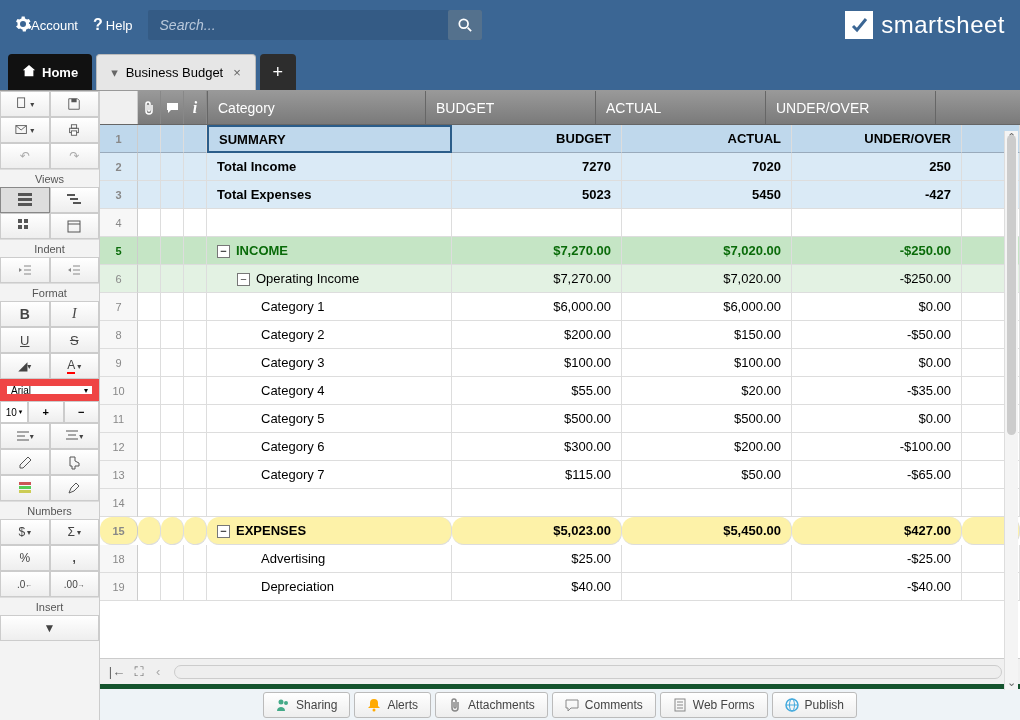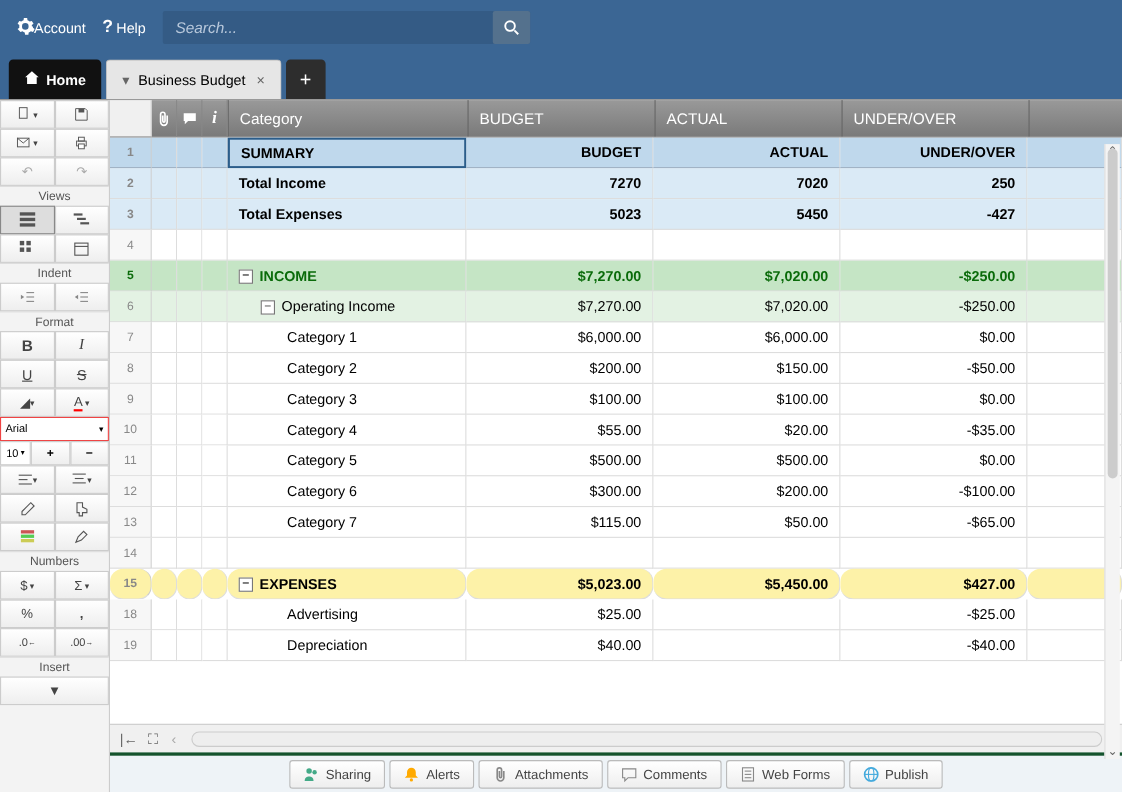--- a/index.html
+++ b/index.html
@@ -27,21 +27,21 @@
 .mainarea { background: #fff; height: 630px; display: flex; border-top: 1px solid #999; }
 
 
 .lefttb { width: 100px; background: #f3f3f3; border-right: 1px solid #ccc; display: flex; flex-direction: column; font-size: 11px; overflow-y: hidden; }
 .lefttb .btnrow { display: flex; }
 .lefttb .tbtn { flex: 1; height: 26px; border: 1px solid #ccc; background: linear-gradient(#fff,#eee); display: flex; align-items: center; justify-content: center; cursor: pointer; font-size: 12px; color: #444; }
 .lefttb .tbtn.sel { background: #ddd; border: 1px solid #888; }
 .lefttb .seclabel { text-align: center; color: #555; padding: 3px 0 2px; font-size: 11px; border-top: 1px solid #ddd; }
 .lefttb .tbtn svg { width: 14px; height: 14px; }
 .fontsel { display: flex; height: 22px; }
-.fontsel .fn { flex: 1; border: 1px solid #ef4444; background: #fff; font-size: 10px; display: flex; align-items: center; padding: 0 4px; justify-content: space-between; }
+.fontsel .fn { flex: 1; border: 7px solid #ef4444; background: #fff; font-size: 10px; display: flex; align-items: center; padding: 0 4px; justify-content: space-between; }
 .sizerow { display: flex; height: 22px; }
 .sizerow .sz { width: 28px; border: 1px solid #ccc; background: #fff; font-size: 10px; display: flex; align-items: center; justify-content: center; }
 .sizerow .pm { flex: 1; border: 1px solid #ccc; background: linear-gradient(#fff,#eee); display: flex; align-items: center; justify-content: center; cursor: pointer; font-weight: bold; }
 
 
 .sheetarea { flex: 1; display: flex; flex-direction: column; position: relative; }
 
 
 .colhdr { height: 34px; display: flex; background: linear-gradient(#999,#7a7a7a); color: #fff; font-weight: normal; border-bottom: 1px solid #666; }
 .colhdr .rowmargin { width: 38px; background: #f0f0f0; border-right: 1px solid #ccc; }
@@ -51,21 +51,21 @@
 .colhdr .numcol { width: 170px; display: flex; align-items: center; padding: 0 10px; border-right: 1px solid #666; font-size: 14px; }
 .colhdr .lastcol { flex: 1; }
 
 
 .gridwrap { flex: 1; overflow: auto; position: relative; }
 .grid { display: table; width: 100%; }
 .grow { display: table-row; }
 .grow > div { display: table-cell; border-bottom: 1px solid #ddd; border-right: 1px solid #ddd; height: 28px; vertical-align: middle; }
 .rnum { width: 38px; background: #f7f7f7; text-align: center; color: #888; font-size: 11px; border-right: 1px solid #ccc !important; }
 .icol { width: 23px; background: #fff; }
-.catcell { width: 217px; padding: 0 10px; font-size: 13px; }
+.catcell { width: 245px; padding: 0 10px; font-size: 13px; }
 .numcell { width: 170px; padding: 0 10px; text-align: right; font-size: 13px; }
 .overcell { width: 170px; padding: 0 10px; text-align: right; font-size: 13px; }
 
 .summaryrow > div { background: #bfd8ec; font-weight: bold; border-bottom: 1px solid #9ab; }
 .summaryrow .catcell { border: 2px solid #2b5d8a; background: #bfd8ec; }
 .bluerow > div { background: #daeaf6; font-weight: bold; }
 .greenrow > div { background: #c5e5c5; font-weight: bold; color: #0a6b0a; }
 .lgreenrow > div { background: #e3f2e3; }
 .yellowrow > div { background: #fdf2a8; font-weight: bold; border-radius: 12px; }
 .lyellowrow > div { background: #fef9d4; }
@@ -73,21 +73,21 @@
 .expbtn { display: inline-block; width: 13px; height: 13px; border: 1px solid #777; background: #fff; text-align: center; line-height: 10px; font-size: 11px; margin-right: 6px; vertical-align: middle; cursor: pointer; color: #444; }
 .ind1 { padding-left: 30px !important; }
 .ind2 { padding-left: 54px !important; }
 
 
 .sheetbottom { height: 26px; background: #f0f0f0; border-top: 1px solid #ccc; display: flex; align-items: center; padding: 0 6px; }
 .sheetbottom .sbbtn { width: 22px; height: 20px; display: flex; align-items: center; justify-content: center; color: #666; cursor: pointer; }
 .hscroll { flex: 1; height: 14px; background: #eee; border: 1px solid #ccc; border-radius: 7px; margin: 0 8px; }
 
 
-.footer { height: 36px; display: flex; align-items: center; justify-content: center; gap: 4px; background: #eef3f7; border-top: 3px solid #14532d; }
+.footer { height: 36px; display: flex; align-items: center; justify-content: center; gap: 4px; background: #eef3f7; border-top: 5px solid #14532d; }
 .footer .fbtn { height: 26px; padding: 0 12px; border: 1px solid #bbb; background: linear-gradient(#fff,#eee); border-radius: 3px; display: flex; align-items: center; gap: 6px; cursor: pointer; font-size: 12px; color: #444; }
 .footer .ficon { width: 14px; height: 14px; display: inline-block; }
 
 
 .vscroll { position: absolute; right: 2px; top: 40px; width: 14px; bottom: 30px; background: #f4f4f4; border-left: 1px solid #ddd; }
 .vscroll .thumb { position: absolute; top: 4px; left: 2px; right: 2px; height: 300px; background: #ccc; border-radius: 5px; }
 .vscroll .arr { position: absolute; left: 0; right: 0; height: 14px; text-align: center; color: #666; font-size: 11px; }
 
 svg { overflow: visible; }
 </style>
@@ -109,20 +109,28 @@
   </div>
   <div class="searchbox">
     <input placeholder="Search..." style="">
     <div class="searchbtn">
       <svg width="14" height="14" viewBox="0 0 16 16" fill="none" stroke="#fff" stroke-width="2">
           <circle cx="6.5" cy="6.5" r="5"></circle>
           <line x1="11" y1="11" x2="15" y2="15"></line>
         </svg>
     </div>
   </div>
+  <div class="brand">
+    <span class="brand-icon">
+      <svg width="20" height="20" viewBox="0 0 20 20" fill="none" stroke="#3b6694" stroke-width="3">
+          <polyline points="4,11 8,15 17,4"></polyline>
+        </svg>
+    </span>
+    <span>smartsheet</span>
+  </div>
 </div>
 
 <div class="tabsrow">
   <div class="hometab">
     <span style="margin-right:6px">
       <svg width="14" height="14" viewBox="0 0 16 16" fill="#fff">
           <path d="M8 1l7 6h-2v7H3V7H1z"></path>
         </svg>
     </span>
     <span>Home</span>

